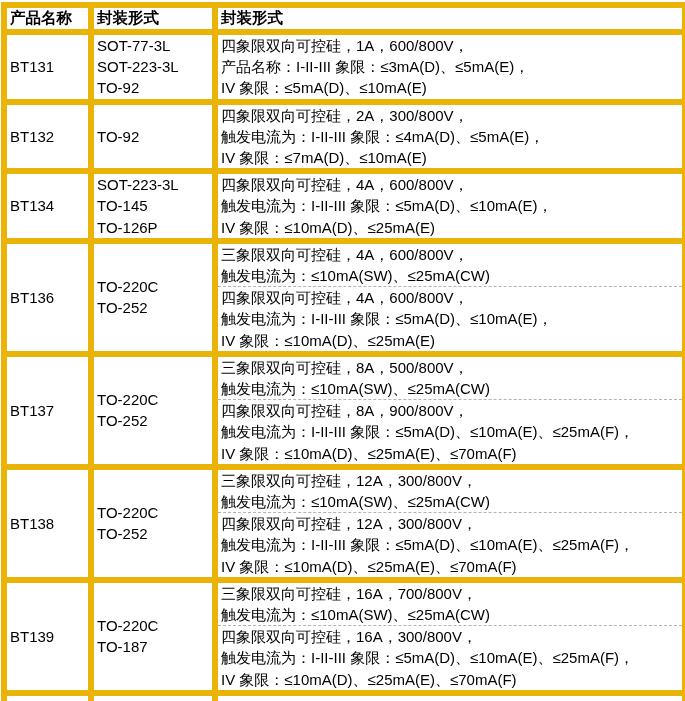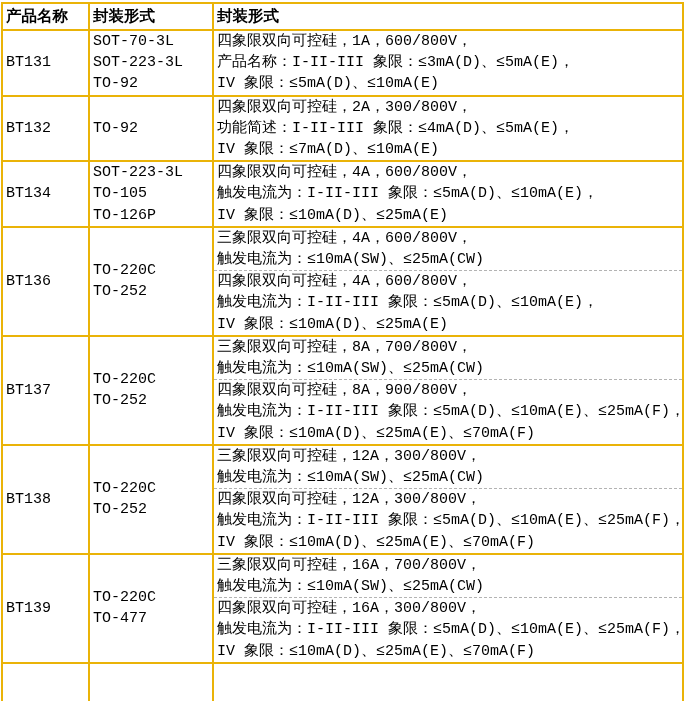--- a/index.html
+++ b/index.html
@@ -14,26 +14,25 @@
   .table-wrap { padding: 2px 0 0 1px; }
   table.spec-table {
     border-collapse: collapse;
     table-layout: fixed;
     width: 681px;
   }
   col.col-product { width: 87px; }
   col.col-package { width: 124px; }
   col.col-desc    { width: 470px; }
   th, td {
-    border: 2px solid #eab308;
+    border: 6px solid #eab308;
     padding: 0;
     vertical-align: middle;
     font-size: 15px;
     overflow: hidden;
-    font-family: Liberation Mono, monospace;
   }
   th {
     font-weight: bold;
     text-align: left;
     height: 27px;
     padding-left: 3px;
     font-size: 15.5px;
     white-space: nowrap;
   }
   td.product-cell {
@@ -64,50 +63,50 @@
       <tr>
         <th>产品名称</th>
         <th>封装形式</th>
         <th>封装形式</th>
       </tr>
     </thead>
     <tbody>
         <tr>
           <td class="product-cell">BT131</td>
           <td>
-            <div class="pkg-line">SOT-70-3L</div>
+            <div class="pkg-line">SOT-77-3L</div>
             <div class="pkg-line">SOT-223-3L</div>
             <div class="pkg-line">TO-92</div>
           </td>
           <td class="desc-cell">
             <div class="desc-section">
               <div class="desc-line">四象限双向可控硅，1A，600/800V，</div>
               <div class="desc-line">产品名称：I-II-III 象限：≤3mA(D)、≤5mA(E)，</div>
               <div class="desc-line">IV 象限：≤5mA(D)、≤10mA(E)</div>
             </div>
           </td>
         </tr>
         <tr>
           <td class="product-cell">BT132</td>
           <td>
             <div class="pkg-line">TO-92</div>
           </td>
           <td class="desc-cell">
             <div class="desc-section">
               <div class="desc-line">四象限双向可控硅，2A，300/800V，</div>
-              <div class="desc-line">功能简述：I-II-III 象限：≤4mA(D)、≤5mA(E)，</div>
+              <div class="desc-line">触发电流为：I-II-III 象限：≤4mA(D)、≤5mA(E)，</div>
               <div class="desc-line">IV 象限：≤7mA(D)、≤10mA(E)</div>
             </div>
           </td>
         </tr>
         <tr>
           <td class="product-cell">BT134</td>
           <td>
             <div class="pkg-line">SOT-223-3L</div>
-            <div class="pkg-line">TO-105</div>
+            <div class="pkg-line">TO-145</div>
             <div class="pkg-line">TO-126P</div>
           </td>
           <td class="desc-cell">
             <div class="desc-section">
               <div class="desc-line">四象限双向可控硅，4A，600/800V，</div>
               <div class="desc-line">触发电流为：I-II-III 象限：≤5mA(D)、≤10mA(E)，</div>
               <div class="desc-line">IV 象限：≤10mA(D)、≤25mA(E)</div>
             </div>
           </td>
         </tr>
@@ -130,21 +129,21 @@
           </td>
         </tr>
         <tr>
           <td class="product-cell">BT137</td>
           <td>
             <div class="pkg-line">TO-220C</div>
             <div class="pkg-line">TO-252</div>
           </td>
           <td class="desc-cell">
             <div class="desc-section">
-              <div class="desc-line">三象限双向可控硅，8A，700/800V，</div>
+              <div class="desc-line">三象限双向可控硅，8A，500/800V，</div>
               <div class="desc-line">触发电流为：≤10mA(SW)、≤25mA(CW)</div>
             </div>
             <div class="desc-section">
               <div class="desc-line">四象限双向可控硅，8A，900/800V，</div>
               <div class="desc-line">触发电流为：I-II-III 象限：≤5mA(D)、≤10mA(E)、≤25mA(F)，</div>
               <div class="desc-line">IV 象限：≤10mA(D)、≤25mA(E)、≤70mA(F)</div>
             </div>
           </td>
         </tr>
         <tr>
@@ -162,21 +161,21 @@
               <div class="desc-line">四象限双向可控硅，12A，300/800V，</div>
               <div class="desc-line">触发电流为：I-II-III 象限：≤5mA(D)、≤10mA(E)、≤25mA(F)，</div>
               <div class="desc-line">IV 象限：≤10mA(D)、≤25mA(E)、≤70mA(F)</div>
             </div>
           </td>
         </tr>
         <tr>
           <td class="product-cell">BT139</td>
           <td>
             <div class="pkg-line">TO-220C</div>
-            <div class="pkg-line">TO-477</div>
+            <div class="pkg-line">TO-187</div>
           </td>
           <td class="desc-cell">
             <div class="desc-section">
               <div class="desc-line">三象限双向可控硅，16A，700/800V，</div>
               <div class="desc-line">触发电流为：≤10mA(SW)、≤25mA(CW)</div>
             </div>
             <div class="desc-section">
               <div class="desc-line">四象限双向可控硅，16A，300/800V，</div>
               <div class="desc-line">触发电流为：I-II-III 象限：≤5mA(D)、≤10mA(E)、≤25mA(F)，</div>
               <div class="desc-line">IV 象限：≤10mA(D)、≤25mA(E)、≤70mA(F)</div>

